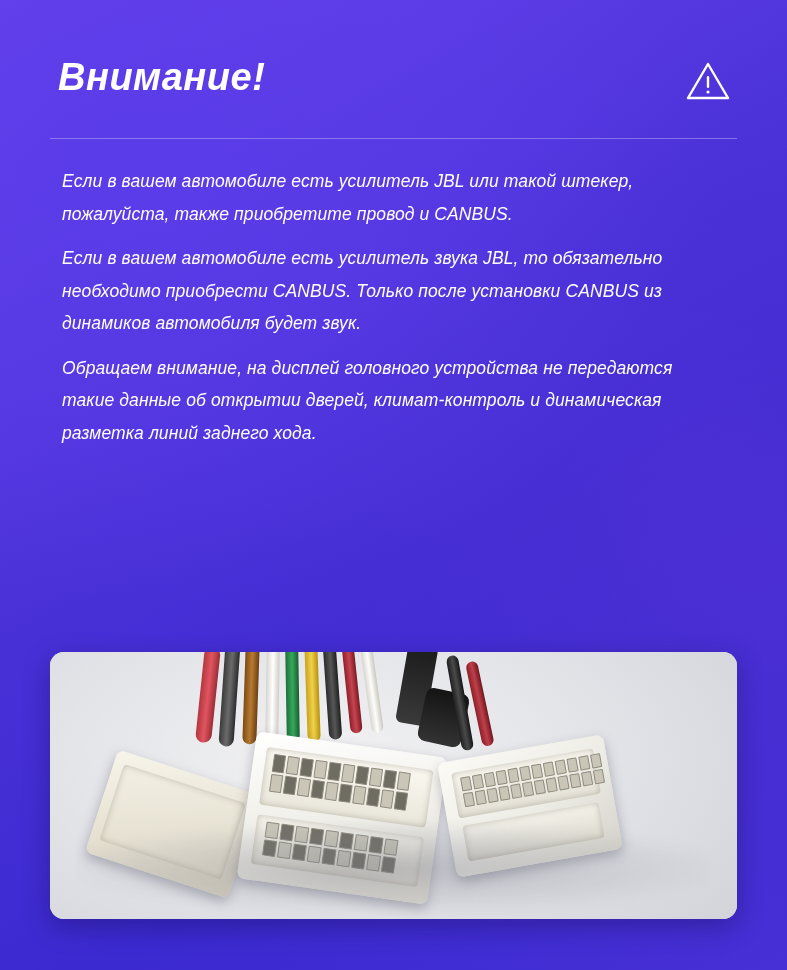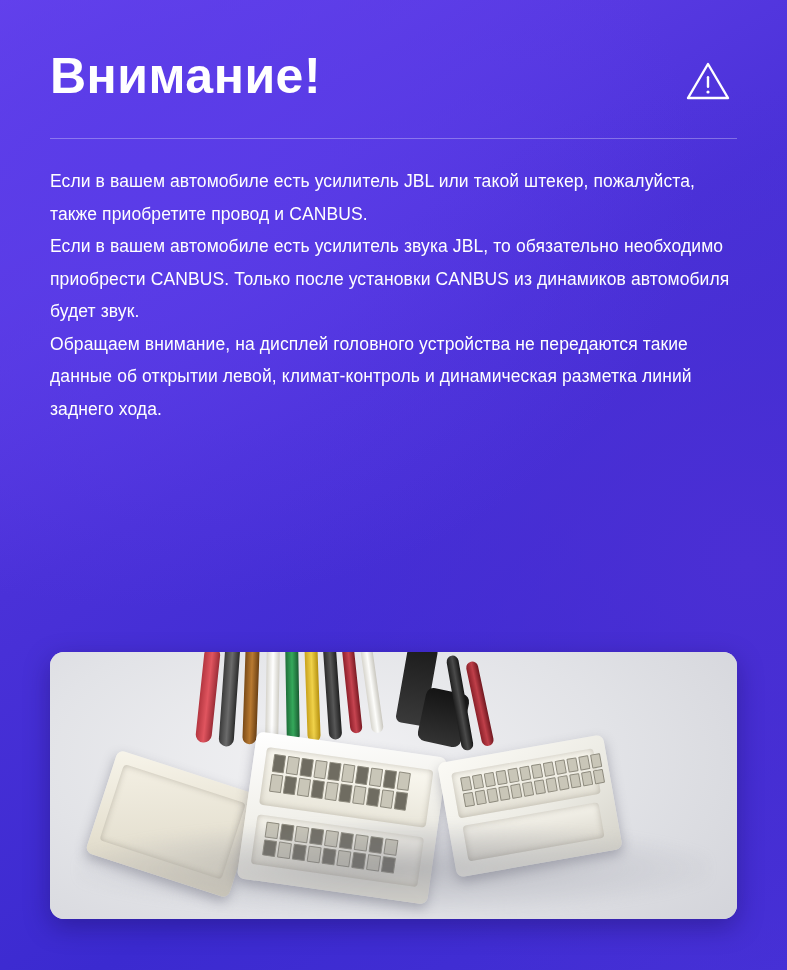--- a/index.html
+++ b/index.html
@@ -32,26 +32,27 @@
   }
 
   .header-row {
     display: flex;
     align-items: flex-start;
     justify-content: space-between;
   }
 
   .title {
     color: #ffffff;
-    font-size: 50px;
+    font-size: 38px;
     font-weight: bold;
     letter-spacing: 0.5px;
     line-height: 1.05;
-    margin: 0;
+    margin: 8px;
     padding-top: 6px;
+    font-style: italic;
   }
 
   .warn-icon {
     margin-top: 16px;
     margin-right: 6px;
     flex: 0 0 auto;
   }
 
   .divider {
     margin-top: 32px;
@@ -61,21 +62,22 @@
   }
 
   .body-text {
     margin-top: 26px;
     color: #ffffff;
     font-size: 17.5px;
     line-height: 1.86;
     letter-spacing: 0.1px;
   }
   .body-text p {
-    margin: 0;
+    margin: 12px;
+    font-style: italic;
   }
 
   .photo-frame {
     position: absolute;
     left: 50px;
     top: 652px;
     width: 687px;
     height: 267px;
     border-radius: 14px;
     overflow: hidden;
@@ -145,21 +147,21 @@
           <circle cx="23" cy="32" r="1.6" fill="#ffffff"></circle>
         </svg>
       </span>
     </div>
 
     <div class="divider"></div>
 
     <div class="body-text">
       <p>Если в вашем автомобиле есть усилитель JBL или такой штекер, пожалуйста, также приобретите провод и CANBUS.</p>
       <p>Если в вашем автомобиле есть усилитель звука JBL, то обязательно необходимо приобрести CANBUS. Только после установки CANBUS из динамиков автомобиля будет звук.</p>
-      <p>Обращаем внимание, на дисплей головного устройства не передаются такие данные об открытии левой, климат-контроль и динамическая разметка линий заднего хода.</p>
+      <p>Обращаем внимание, на дисплей головного устройства не передаются такие данные об открытии дверей, климат-контроль и динамическая разметка линий заднего хода.</p>
     </div>
 
   </div>
 
   <div class="photo-frame">
     <div class="photo">
 
       <div class="wire" style="left:150px; top:-6px; width:16px; height:96px; background:linear-gradient(90deg,#b43640,#e0555f,#9a2c36); transform:rotate(6deg);"></div>
       <div class="wire" style="left:172px; top:-10px; width:15px; height:104px; background:linear-gradient(90deg,#3a3a3a,#6b6b6b,#2a2a2a); transform:rotate(4deg);"></div>
       <div class="wire" style="left:194px; top:-8px; width:14px; height:100px; background:linear-gradient(90deg,#7a4a16,#b97a31,#6a3f12); transform:rotate(2deg);"></div>

